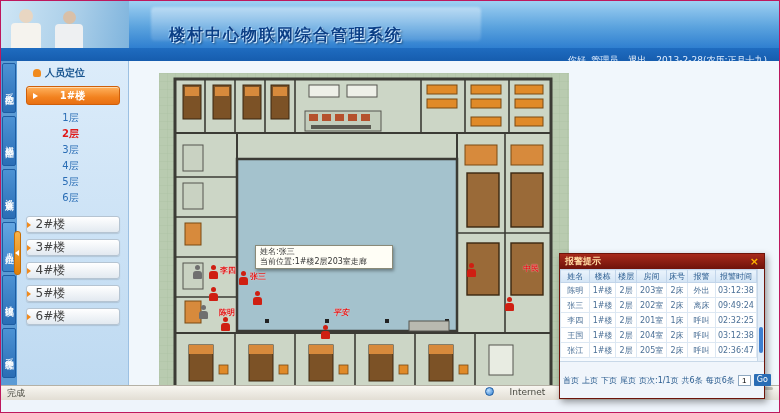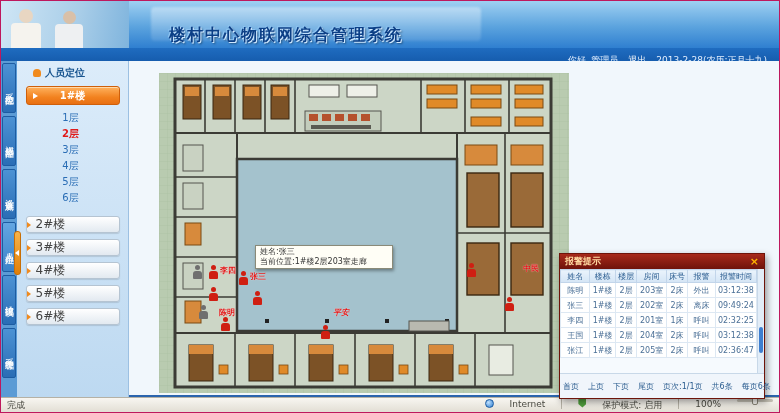--- a/index.html
+++ b/index.html
@@ -74,28 +74,28 @@
             font-size:9px; font-weight:bold; display:flex; align-items:center; padding:0 5px; }
   .pclose { margin-left:auto; color:#ffb400; font-weight:bold; font-size:11px; line-height:11px; cursor:pointer; }
   .ptwrap { flex:1; position:relative; padding-right:7px; overflow:hidden; background:#f6fafe; }
   .ptable { width:100%; border-collapse:collapse; font-size:8px; table-layout:fixed; }
   .ptable th { background:linear-gradient(#eaf3fc,#d4e5f5); color:#2a5c8f; border:1px solid #c2d5ea;
                height:13px; font-weight:normal; overflow:hidden; }
   .ptable td { border:1px solid #dde8f3; color:#4a6f96; text-align:center; height:15px; background:#fff; overflow:hidden; }
   .pscroll { position:absolute; right:0; top:0; bottom:0; width:7px; background:#e2edf8; border-left:1px solid #c8d8e8; }
   .pthumb { position:absolute; left:1px; top:58px; width:4px; height:26px; background:#3f7fd0; border-radius:2px; cursor:pointer; }
   .pgbar { flex:0 0 15px; background:#f0f5fb; border-top:1px solid #c8d8e8; display:flex; align-items:flex-end;
-           gap:9px; font-size:8px; color:#2a5c8f; padding:6px 3px; white-space:nowrap; }
+           gap:3px; font-size:8px; color:#2a5c8f; padding:12px 3px; white-space:nowrap; }
   .pglink { cursor:pointer; }
   .pg-input { width:13px; height:11px; font-size:8px; border:1px solid #8fa8c0; text-align:center; padding:0; }
   .pg-go { background:#2a6db5; color:#fff; padding:0 3px; height:12px; line-height:12px; font-size:8px;
            border-radius:1px; cursor:pointer; }
 
   
-  .statusbar { position:absolute; left:0; right:0; bottom:0; height:15px;
+  .statusbar { position:absolute; left:0; right:0; bottom:12px; height:15px;
                background:linear-gradient(#f8f6f1,#e2ded4); border-top:1px solid #b5b1a5;
                display:flex; align-items:center; font-size:9px; color:#4a4a42; padding:0 6px; }
   .sb-right { margin-left:auto; display:flex; align-items:flex-start; gap:16px; }
   .globe { width:9px; height:9px; border-radius:50%; background:radial-gradient(circle at 35% 35%,#bfe0ff,#2f7fd0); border:1px solid #1d5ca2; }
   .shield { width:8px; height:9px; background:#4f9e3c; clip-path:polygon(0 0,100% 0,100% 60%,50% 100%,0 60%); }
   .sep { width:1px; height:10px; background:#b5b1a5; }
   .zoomtrack { width:36px; height:3px; background:#c5c1b5; border-radius:2px; position:relative; }
   .zoomthumb { position:absolute; left:15px; top:-3px; width:6px; height:9px; background:#f5f3ee; border:1px solid #8a8678; border-radius:2px; cursor:pointer; }
 </style>
 </head>

